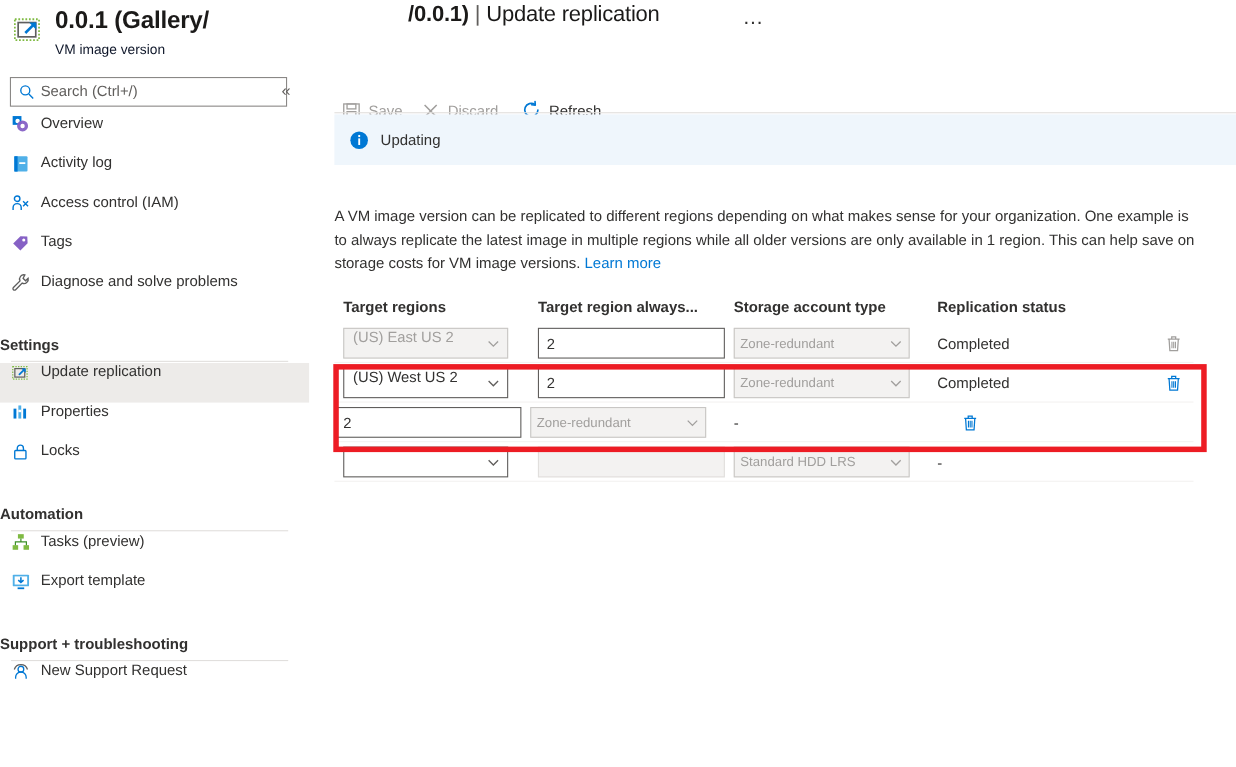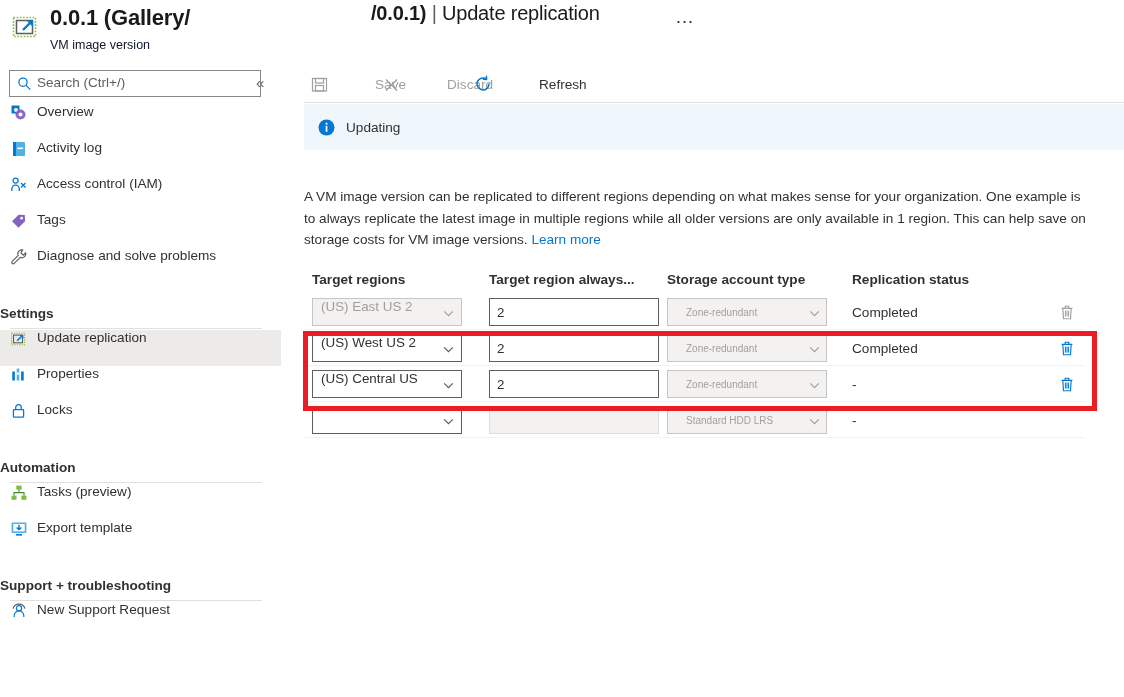--- a/index.html
+++ b/index.html
@@ -81,22 +81,22 @@
   .page-title b { font-weight:700; }
   .page-title .sep { color:#605e5c; font-weight:400; }
   .ellipsis-btn {
     position:absolute; left:385px; top:10px;
     font-size: 19px; color:#323130; letter-spacing:1px; cursor:pointer;
     line-height: 14px;
   }
 
   .cmdbar { position:absolute; left:0px; top:68px; width:834px; height:32px; }
   .cmdbtn {
-    position:absolute; top:0; height:32px; display:flex; align-items:center;
-    font-size:13.6px; cursor:pointer; padding: 0 4px; gap: 40px;
+    position:absolute; top:16px; height:32px; display:flex; align-items:center;
+    font-size:13.6px; cursor:pointer; padding: 0 4px;
   }
   .cmdbtn .ci { width:18px; height:18px; margin-right:7px; display:flex; align-items:center; justify-content:center;}
   .cmdbtn.disabled { color:#a19f9d; cursor:default; }
   .cmdbtn.enabled { color:#323130; }
   .cmd-save { left: 16px; }
   .cmd-discard { left: 88px; }
   .cmd-refresh { left: 180px; }
   .cmd-rule { position:absolute; left:14px; top:34px; width: 820px; height:1px; background:#e1dfdd; }
 
   .infobar {
@@ -138,21 +138,21 @@
   .sel .selval { font-size:13.4px; color:#323130; padding-left:8px; white-space:nowrap; }
   .sel .chev { position:absolute; right:6px; top:7px; }
   .sel.disabled { border-color:#c8c6c4; background:#f3f2f1; }
   .sel.disabled .selval { color:#a19f9d; }
 
   .sel3 {
     position:relative; width: 160px; height: 28px;
     border:1px solid #c8c6c4; background:#f3f2f1;
     display:flex; align-items:center;
   }
-  .sel3 .selval { font-size:10px; color:#a19f9d; padding-left:18px; white-space:nowrap;}
+  .sel3 .selval { font-size:12px; color:#a19f9d; padding-left:5px; white-space:nowrap;}
   .sel3 .chev { position:absolute; right:5px; top:7px; }
 
   .numin {
     width: 170px; height: 28px; border:1px solid #605e5c; background:#fff;
     font-size:13.4px; color:#323130; padding-left:7px;
     font-family:"Liberation Sans", sans-serif;
   }
   .numin.disabled { border-color:#c8c6c4; background:#f3f2f1; color:#a19f9d; }
   .numin.empty { border-color:#e1dfdd; background:#f3f2f1; }
 
@@ -431,28 +431,20 @@
             <div class="cell4">Completed</div>
             <div class="cell5">
               <span class="trash"><svg width="16" height="17" viewBox="0 0 16 17">
                   <path d="M2.6 4.3 h10.8 M6.2 2.2 h3.6 v2.1 h-3.6 z M3.8 4.3 l0.7 10.4 h7 l0.7-10.4" fill="none" stroke="#0078d4" stroke-width="1.15"></path>
                   <path d="M6.4 6.6 v6 M8 6.6 v6 M9.6 6.6 v6" stroke="#0078d4" stroke-width="1"></path>
                 </svg></span>
             </div>
           </div>
           <div class="tr">
             <div class="rule"></div>
-            <div class="cell1">
-              <div class="sel">
-                <span class="selval">(US) Central US</span>
-                <span class="chev"><svg width="13" height="13" viewBox="0 0 13 13">
-                    <path d="M2.2 4.4 L6.5 8.7 L10.8 4.4" stroke="#605e5c" stroke-width="1.2" fill="none"></path>
-                  </svg></span>
-              </div>
-            </div>
             <div class="cell2"><input class="numin" value="2" style=""></div>
             <div class="cell3">
               <div class="sel3">
                 <span class="selval">Zone-redundant</span>
                 <span class="chev"><svg width="13" height="13" viewBox="0 0 13 13">
                     <path d="M2.2 4.4 L6.5 8.7 L10.8 4.4" stroke="#a19f9d" stroke-width="1.2" fill="none"></path>
                   </svg></span>
               </div>
             </div>
             <div class="cell4">-</div>

